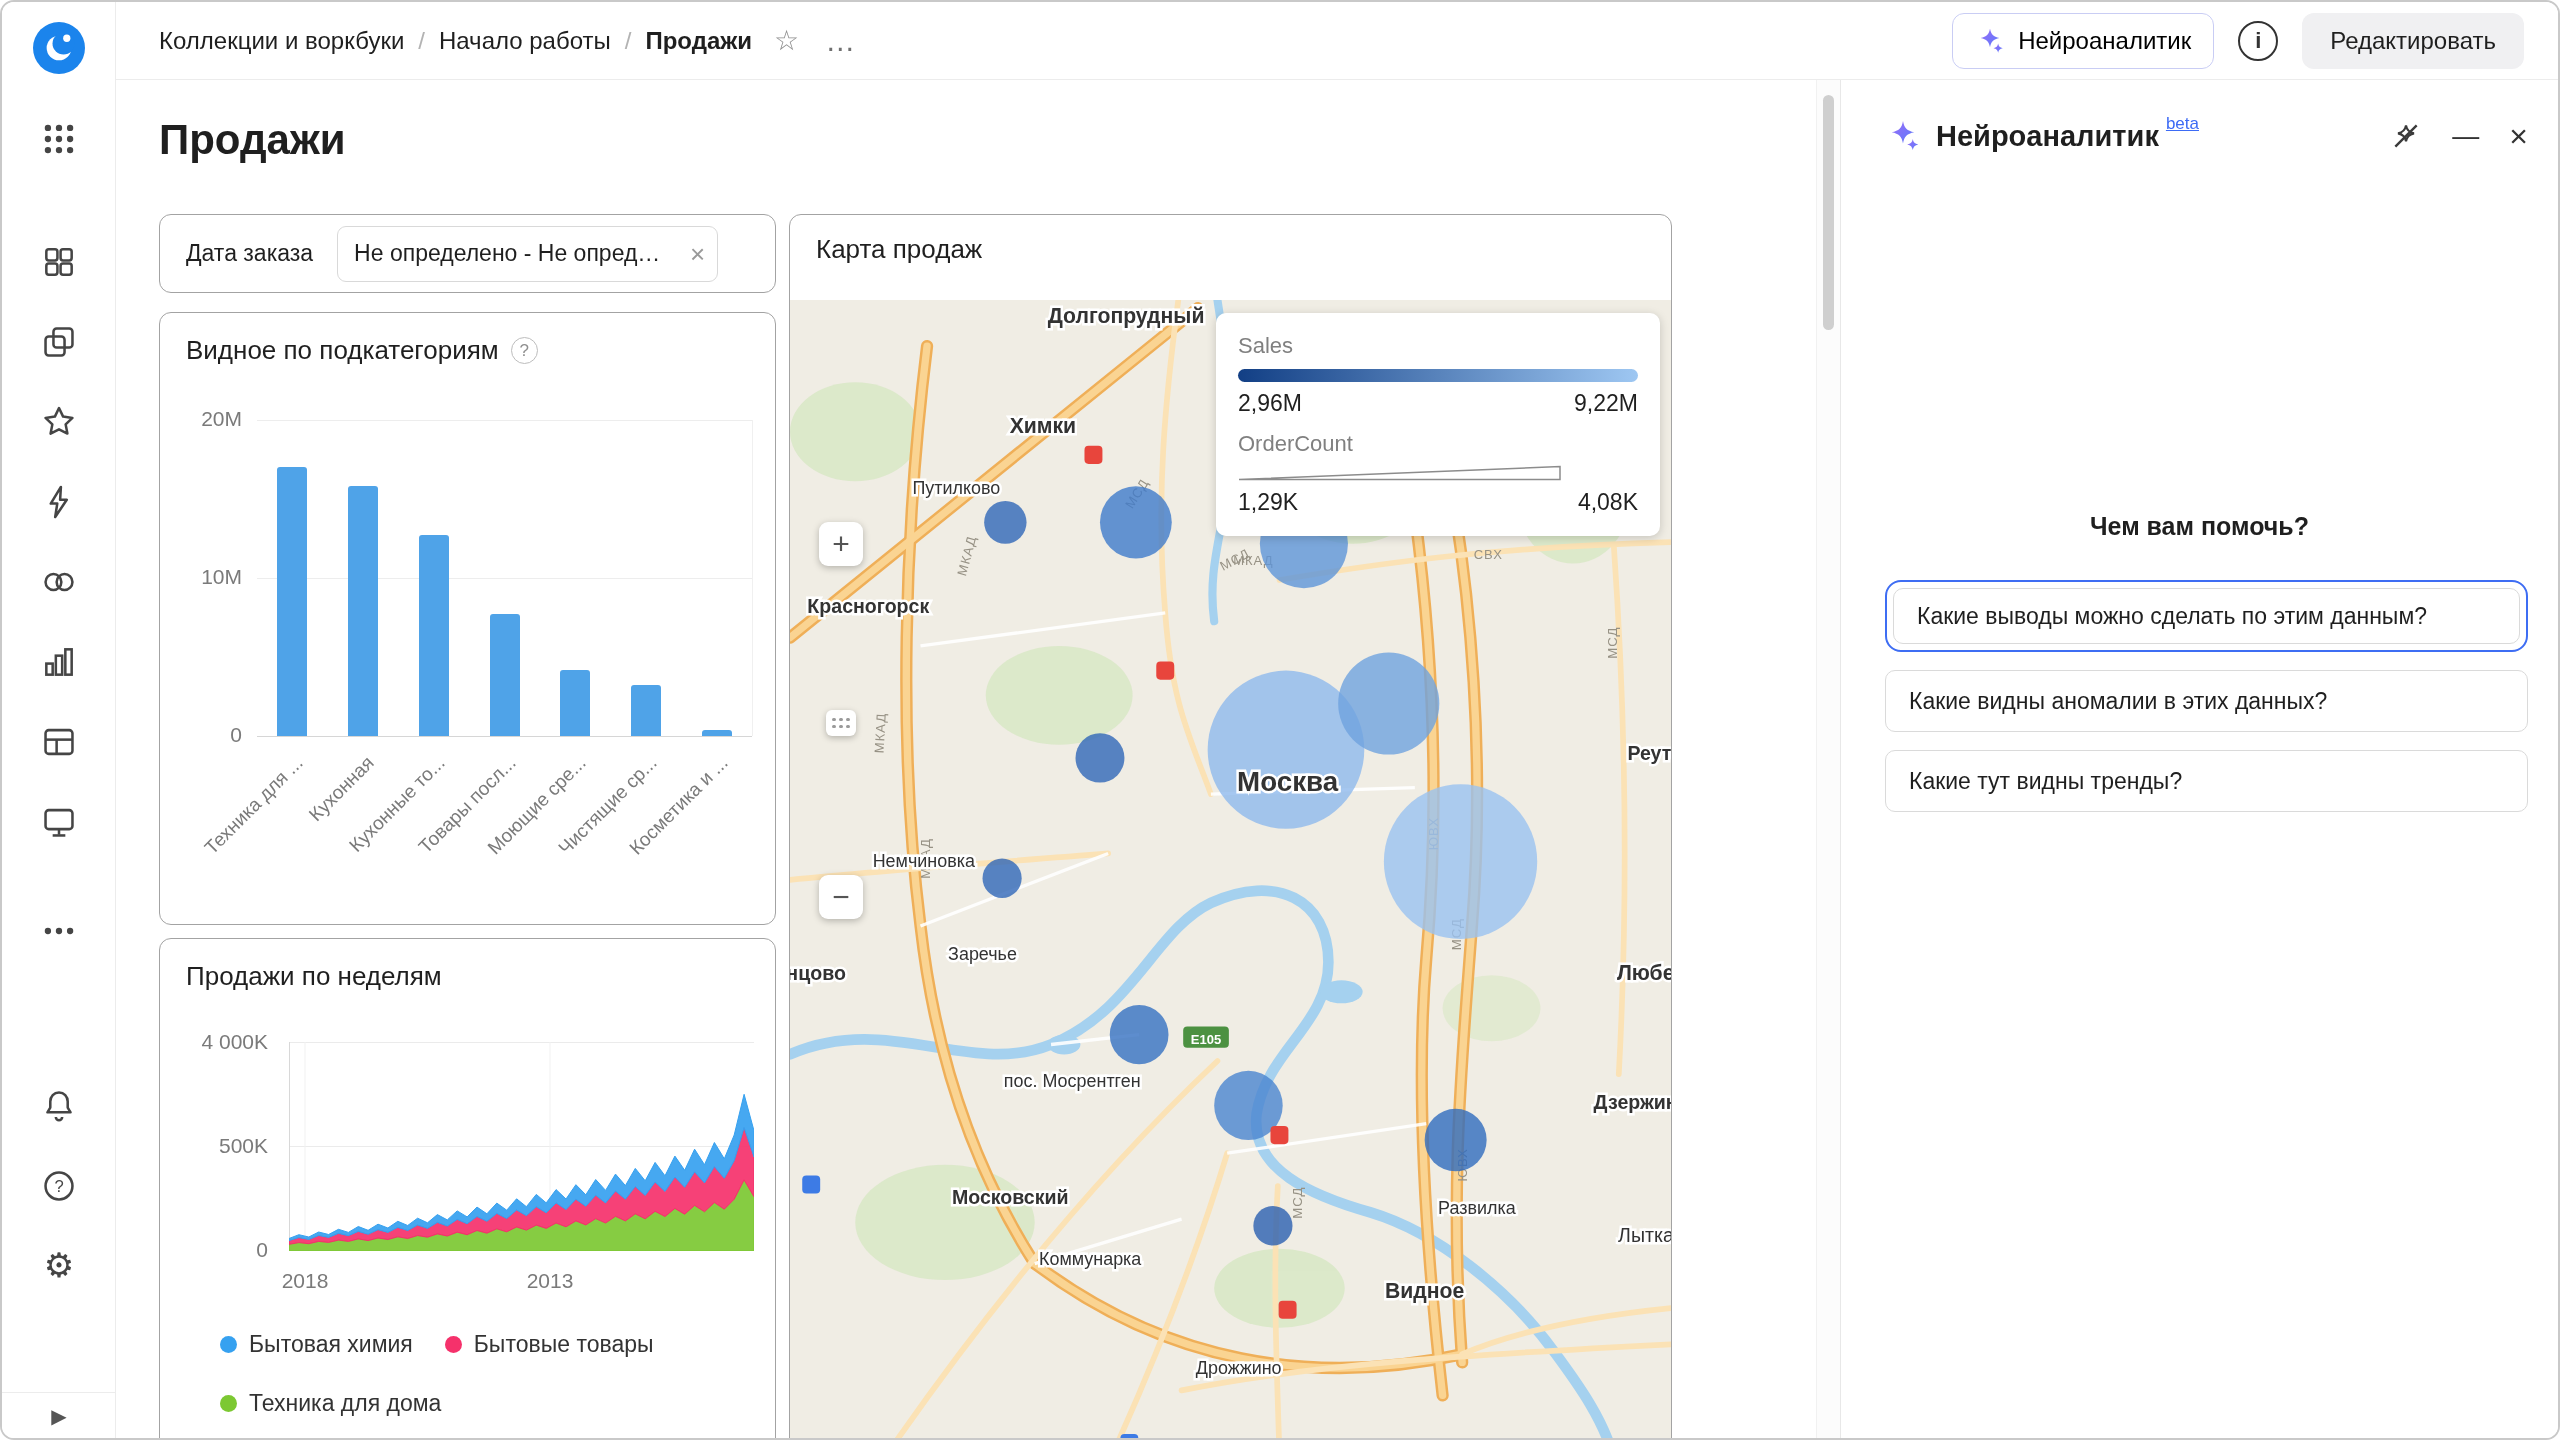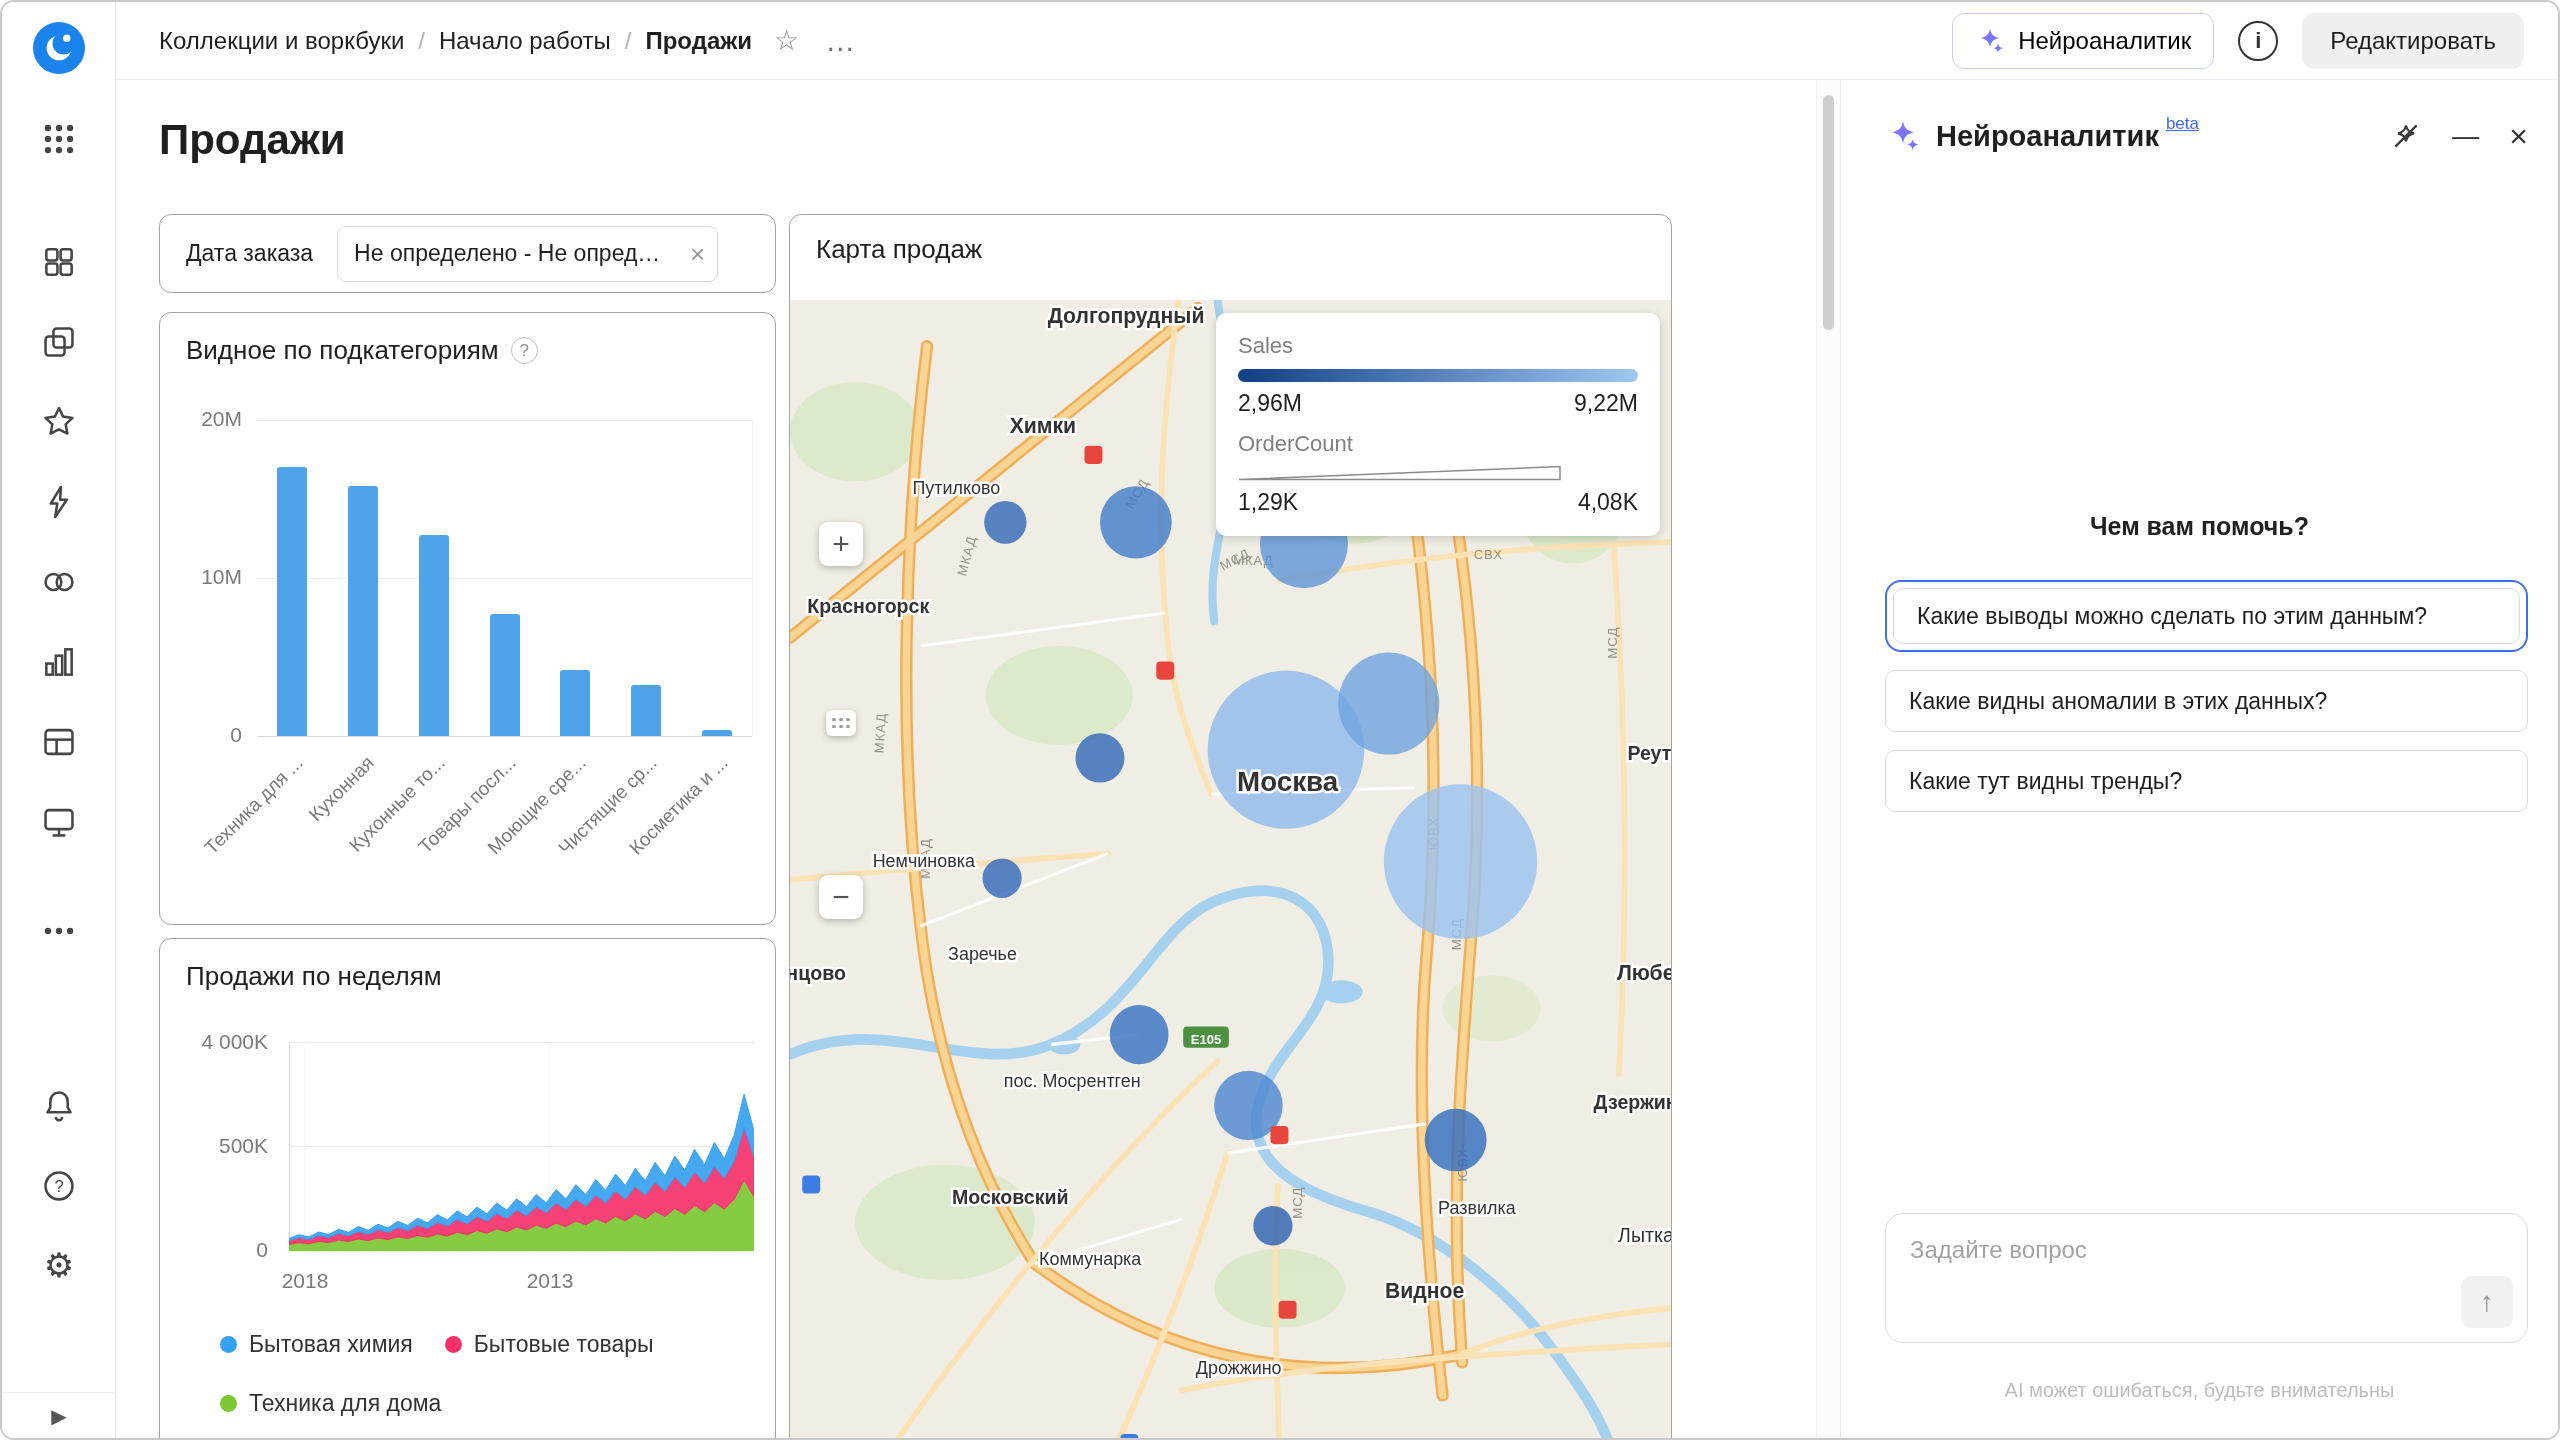--- a/index.html
+++ b/index.html
@@ -551,22 +551,15 @@
     <div class="sugs">
       <div class="sug-ring">
         <button class="sug">Какие выводы можно сделать по этим данным?</button>
       </div>
       <div class="sug-gap"></div>
       <button class="sug">Какие видны аномалии в этих данных?</button>
       <div class="sug-gap"></div>
       <button class="sug">Какие тут видны тренды?</button>
     </div>
 
-    <div class="chat-input">
-      <textarea placeholder="Задайте вопрос" style=""></textarea>
-      <button class="send-btn">
-        <span>↑</span>
-      </button>
-    </div>
-    <div class="as-disclaimer">AI может ошибаться, будьте внимательны</div>
   </aside>
 
 </div>
 
 </body></html>

